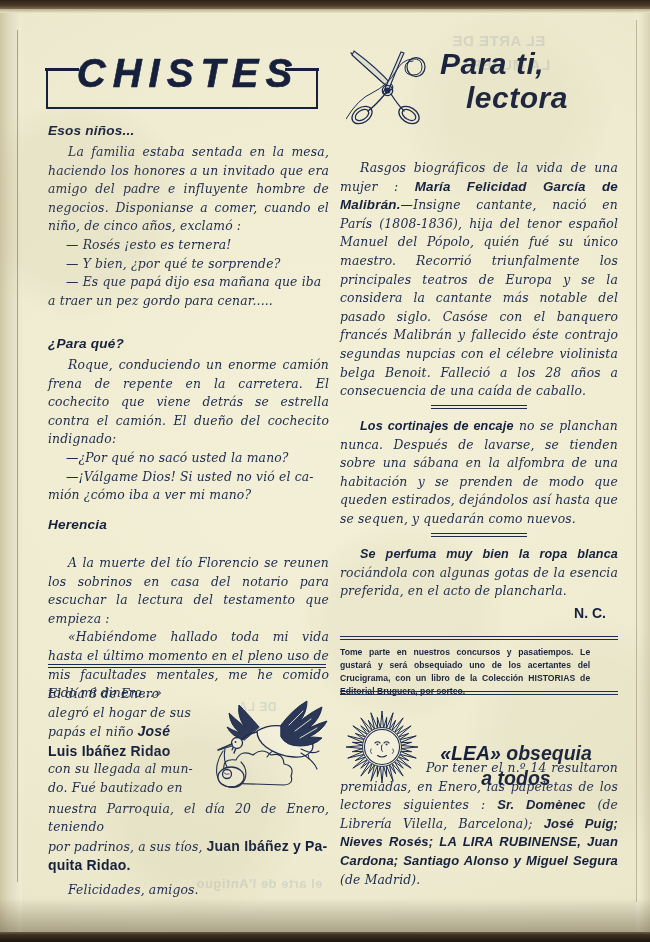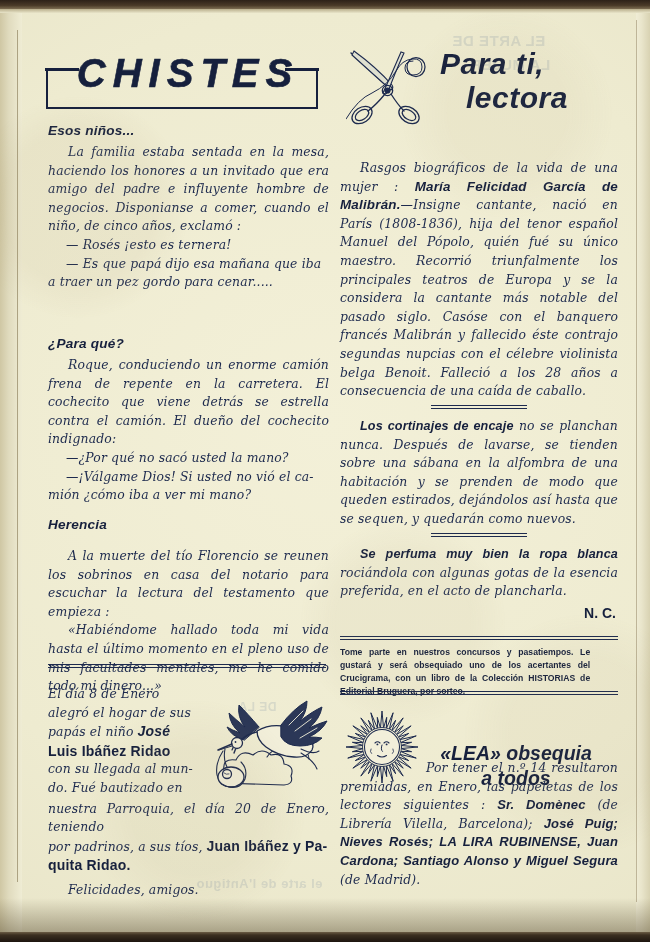--- a/index.html
+++ b/index.html
@@ -205,38 +205,39 @@
       <div class="masthead">
         <div class="frame"></div>
         <div class="word">CHISTES</div>
       </div>
 
       <div style="position:absolute; top:110px; left:4px; width:281px;">
         <div class="sec-head">Esos niños...</div>
         <div class="script" style="margin-top:5px;">
           <p><span class="ind"></span><span>La familia estaba sentada en la mesa, haciendo los honores a un invitado que era amigo del padre e influyente hombre de negocios. Disponianse a comer, cuando el niño, de cinco años, exclamó :</span></p>
           <p class="dialog">— Rosés ¡esto es ternera!</p>
+          <p class="dialog">— Y bien, ¿por qué te sorprende?</p>
           <p class="dialog">— Es que papá dijo esa mañana que iba</p>
           <p style="text-align:left;">a traer un pez gordo para cenar.....</p>
         </div>
       </div>
 
       <div style="position:absolute; top:323px; left:4px; width:281px;">
         <div class="sec-head">¿Para qué?</div>
         <div class="script" style="margin-top:5px;">
           <p><span class="ind"></span><span>Roque, conduciendo un enorme camión frena de repente en la carretera. El cochecito que viene detrás se estrella contra el camión. El dueño del cochecito indignado:</span></p>
           <p class="dialog">—¿Por qué no sacó  usted la mano?</p>
           <p class="dialog">—¡Válgame Dios! Si usted no vió el ca-</p>
           <p style="text-align:left;">mión ¿cómo iba a ver mi mano?</p>
         </div>
       </div>
 
       <div style="position:absolute; top:504px; left:4px; width:281px;">
         <div class="sec-head">Herencia</div>
-        <div class="script" style="margin-top:15px;">
+        <div class="script" style="margin-top:22px;">
           <p><span class="ind"></span><span>A la muerte del tío Florencio se reunen los sobrinos en casa del notario para escuchar la lectura del testamento que empieza :</span></p>
           <p><span class="ind"></span><span>«Habiéndome hallado toda mi vida hasta el último momento en el pleno uso de mis facultades mentales, me he comido todo mi dinero...»</span></p>
         </div>
       </div>
 
       <div class="rule-double" style="position:absolute; top:651px; left:4px; width:278px;"></div>
 
       <div style="position:absolute; top:672px; left:4px; width:281px;">
 
         <div style="position:absolute; right:-4px; top:6px; width:136px; height:112px;">
@@ -338,21 +339,21 @@
       <div class="script" style="position:absolute; top:404px; left:0; width:278px;">
         <p><span class="ind"></span><span class="lead-bold">Los cortinajes de encaje</span><span> no se planchan nunca. Después de lavarse, se tienden sobre una sábana en la alfombra de una habitación y se prenden de modo que queden estirados, dejándolos así hasta que se sequen, y quedarán como nuevos.</span></p>
       </div>
 
       <div class="rule-double rule-short" style="position:absolute; top:520px; left:0; right:0;"></div>
 
       <div class="script" style="position:absolute; top:532px; left:0; width:278px;">
         <p><span class="ind"></span><span class="lead-bold">Se perfuma muy bien la ropa blanca</span><span> rociándola con algunas gotas de la esencia preferida, en el acto de plancharla.</span></p>
       </div>
 
-      <div class="sign" style="position:absolute; top:592px; left:14px; width:262px;">N. C.</div>
+      <div class="sign" style="position:absolute; top:592px; left:4px; width:262px;">N. C.</div>
 
       <div class="rule-double" style="position:absolute; top:623px; left:0; width:278px;"></div>
       <div class="promo" style="position:absolute; top:632px; left:0; width:278px;">Tome parte en nuestros concursos y pasatiempos.   Le gustará y será obsequiado uno de los acertantes del Crucigrama, con un libro de la Colección HISTORIAS de Editorial Bruguera, por sorteo.</div>
       <div class="rule-double" style="position:absolute; top:678px; left:0; width:278px;"></div>
 
       <div style="position:absolute; top:692px; left:0; width:278px;">
 
         <div style="position:absolute; left:4px; top:4px; width:76px; height:76px;">
           <svg viewBox="0 0 76 76" width="76" height="76">
             <g stroke="#1d2a4e" fill="none" stroke-width="1.05" stroke-linecap="round">

